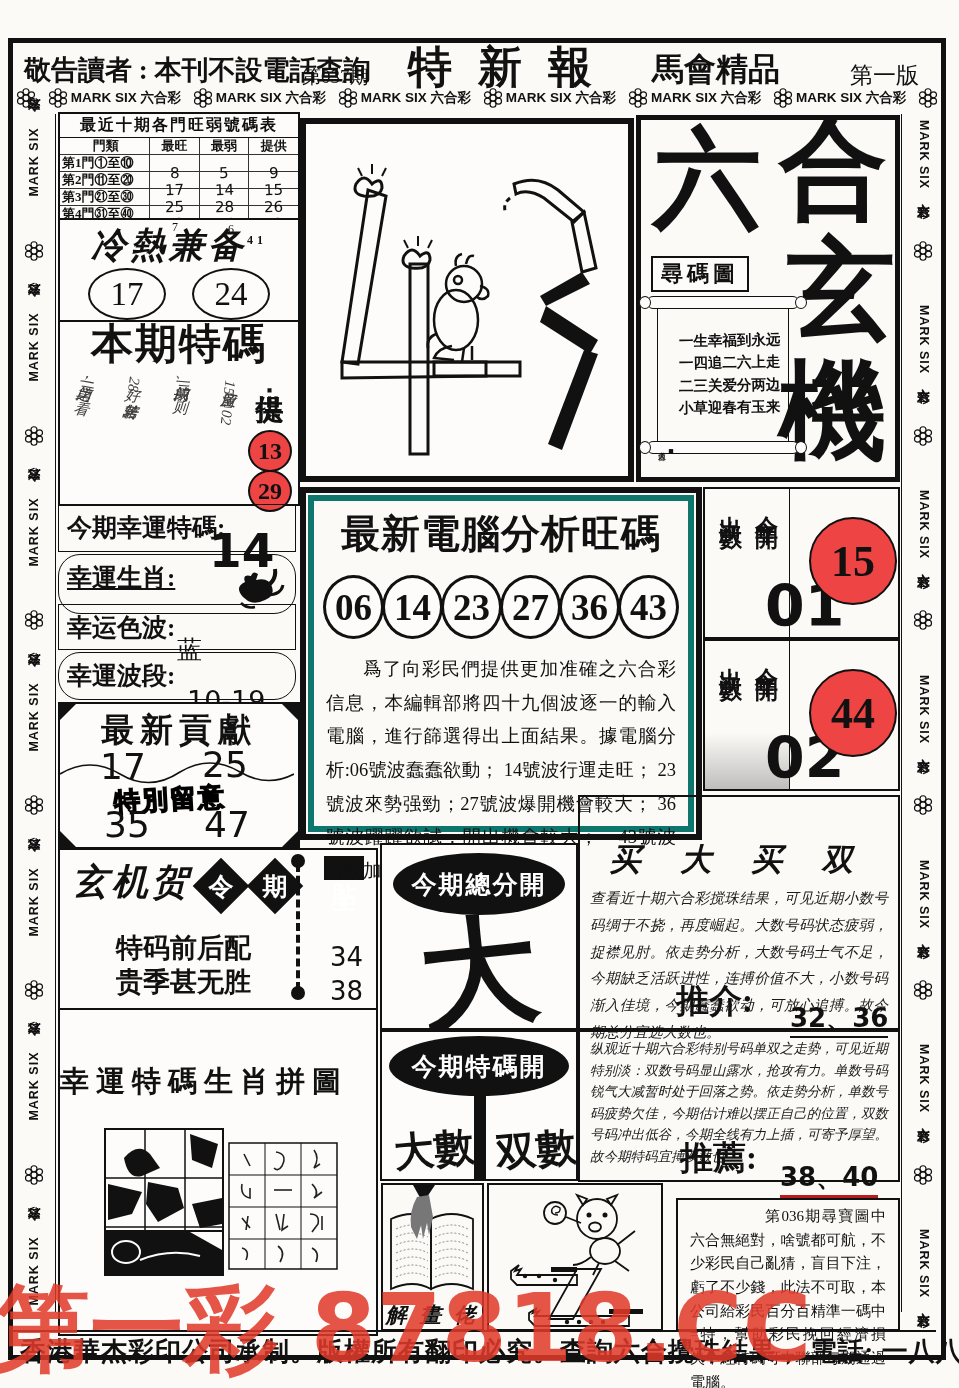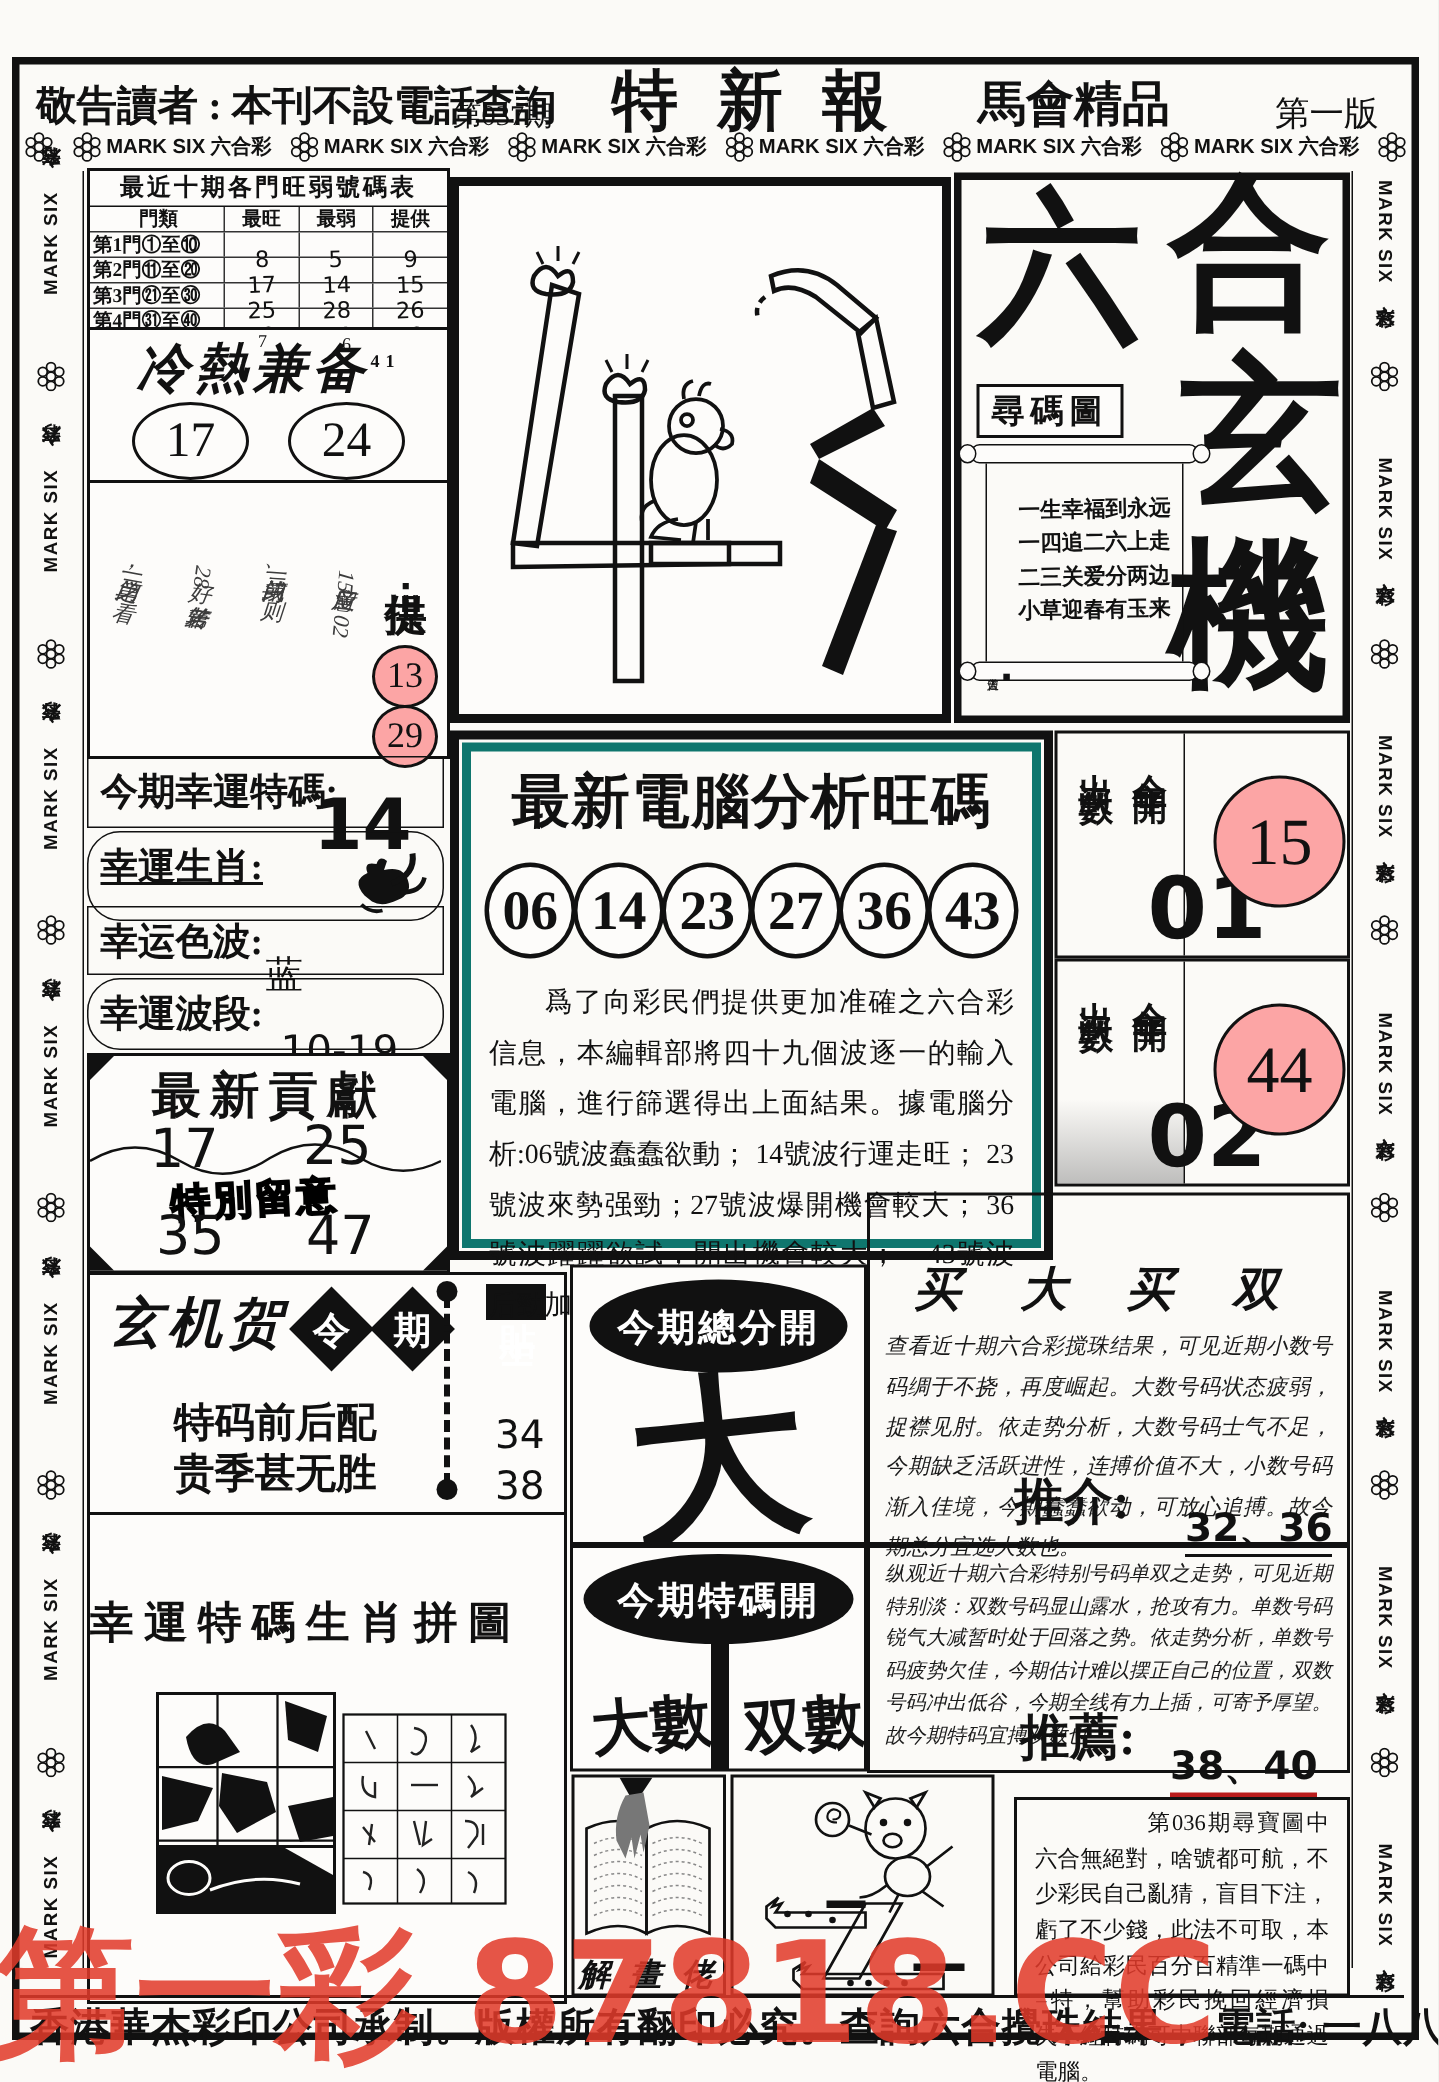--- a/index.html
+++ b/index.html
@@ -5,21 +5,21 @@
   html,body{margin:0;padding:0;background:#e8e8e6;}
   #page{position:relative;width:959px;height:1388px;background:#fbfaf7;margin:0 auto;
         font-family:"Liberation Serif","DejaVu Serif",serif;color:#111;overflow:hidden;}
   .abs{position:absolute;}
   .frame{left:8px;top:38px;width:928px;height:1312px;border:5px solid #111;}
   .b{border:2px solid #111;background:#fdfcfa;}
   .thin{border:1.5px solid #111;}
   .c{text-align:center;}
   .bold{font-weight:bold;}
   .vert{writing-mode:vertical-rl;}
-  .circle{border:2.5px solid #111;border-radius:50%;display:flex;align-items:center;justify-content:center;font-weight:normal;background:#fca5a5;}
+  .circle{border:2.5px solid #111;border-radius:50%;display:flex;align-items:center;justify-content:center;font-weight:bold;background:#ef4444;}
   
   .hdr-notice{left:24px;top:52px;font-size:27px;font-weight:bold;}
   .hdr-issue{left:302px;top:64px;font-size:19px;}
   .hdr-title{left:408px;top:38px;font-size:44px;font-weight:bold;letter-spacing:26px;white-space:nowrap;}
   .hdr-brand{left:652px;top:48px;font-size:32px;font-weight:bold;}
   .hdr-ed{left:850px;top:60px;font-size:23px;text-align:center;}
   
   .logos{left:16px;top:88px;width:922px;display:flex;align-items:center;justify-content:space-between;}
   .logo-item{display:flex;align-items:center;gap:3px;font-size:13.5px;font-weight:bold;white-space:nowrap;font-family:"Liberation Sans","DejaVu Sans",sans-serif;}
   .flower svg{display:block;}
@@ -479,20 +479,21 @@
     <sup class="abs" style="left:168px;top:2px;font-size:12px;">6</sup>
     <div class="abs" style="left:28px;top:48px;">
         <div class="ellipse">17</div>
       </div>
     <div class="abs" style="left:132px;top:48px;">
         <div class="ellipse">24</div>
       </div>
   </div>
 
   <div class="abs spec b">
+    <div class="ttl">本期特碼</div>
     <div class="abs provide vert">提供：</div>
     <div class="abs note vert" style="left:158px;top:58px;transform:rotate(6deg);">应留意15、02</div>
     <div class="abs note vert" style="left:112px;top:52px;transform:rotate(4deg);">二门或第一门、则</div>
     <div class="abs note vert" style="left:64px;top:55px;transform:rotate(8deg);">好28若转第</div>
     <div class="abs note vert" style="left:16px;top:52px;transform:rotate(10deg);">第三门之一，看</div>
     <div class="abs circle sc13">13</div>
     <div class="abs circle sc29">29</div>
   </div>
 
   <div class="abs lrow thin" style="top:504px;height:48px;">

